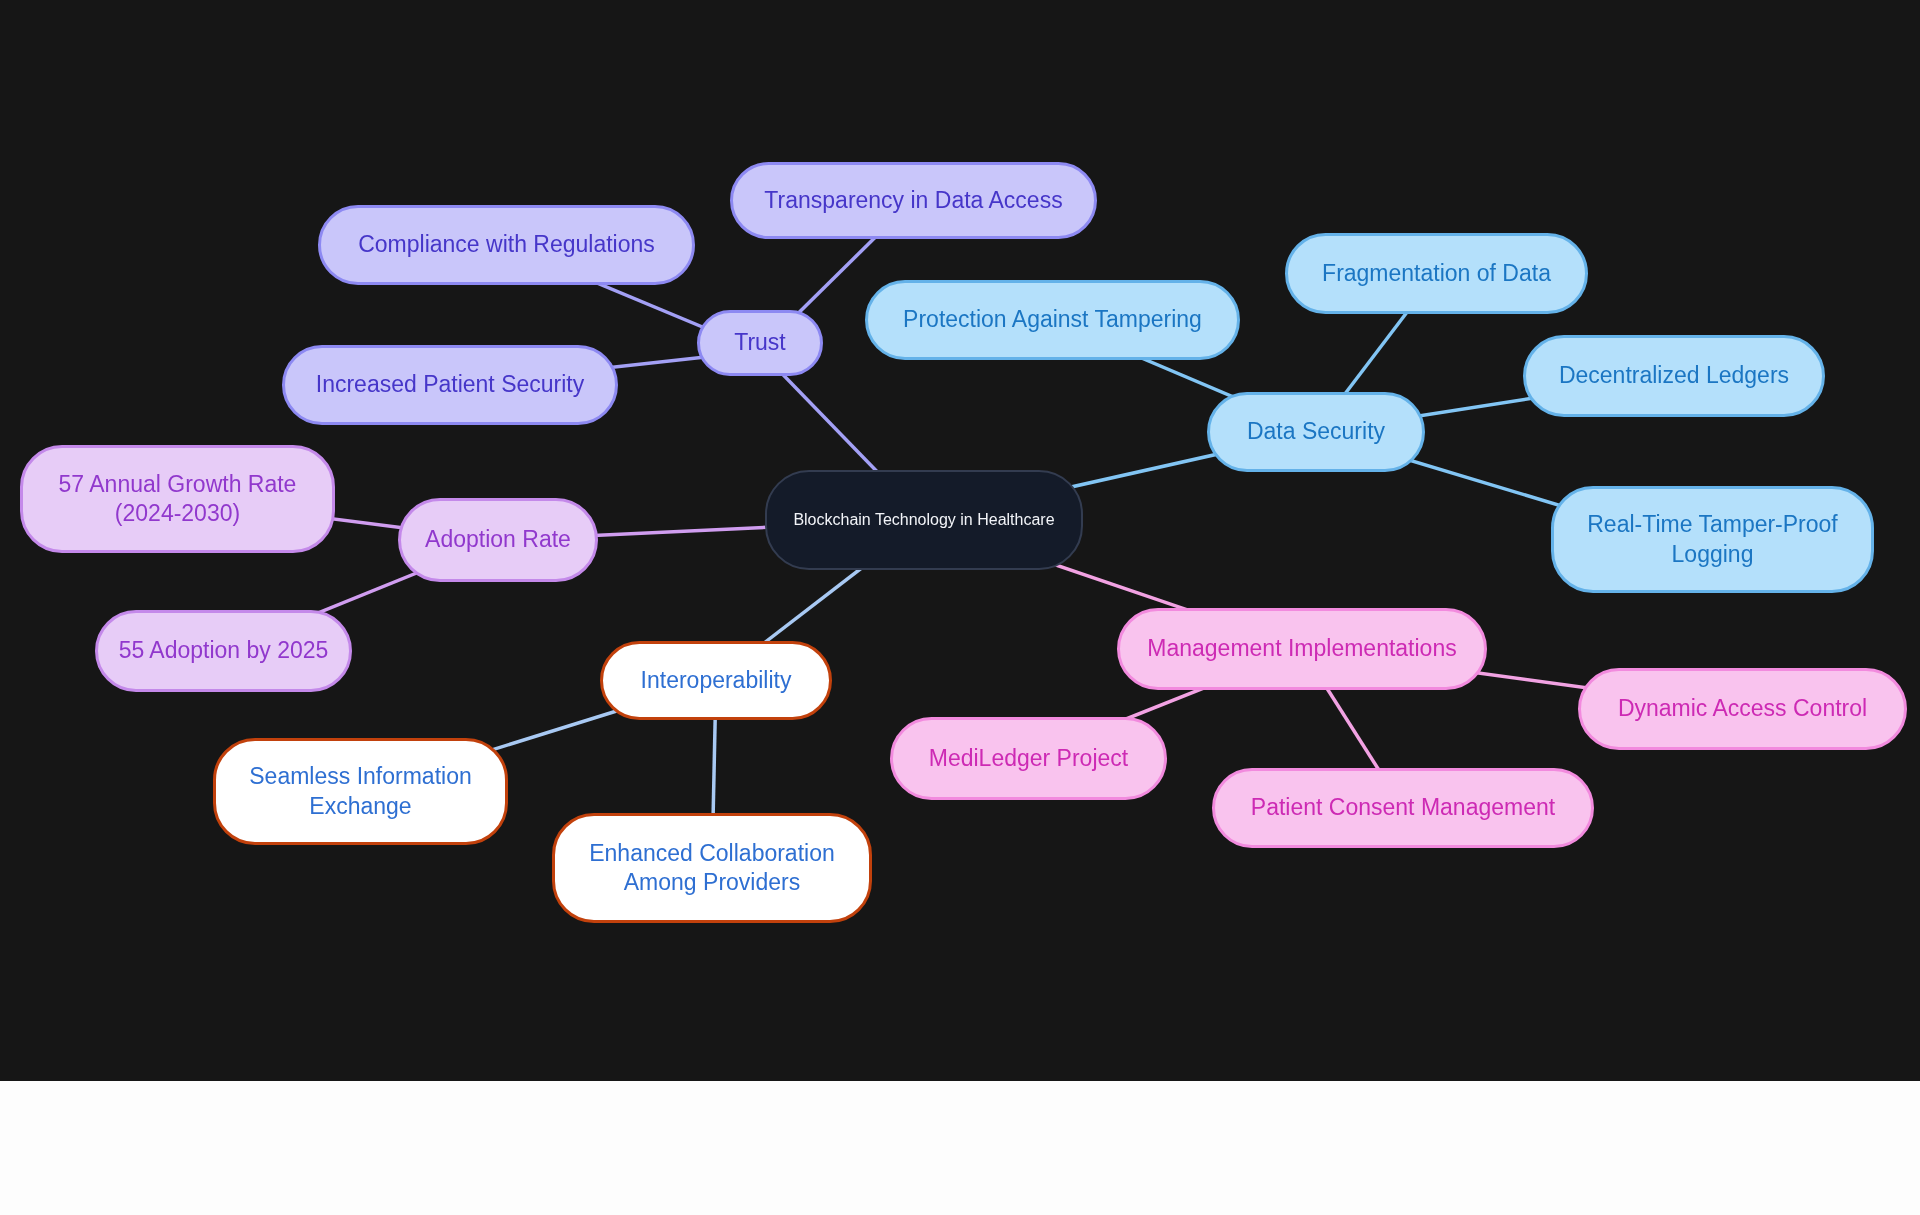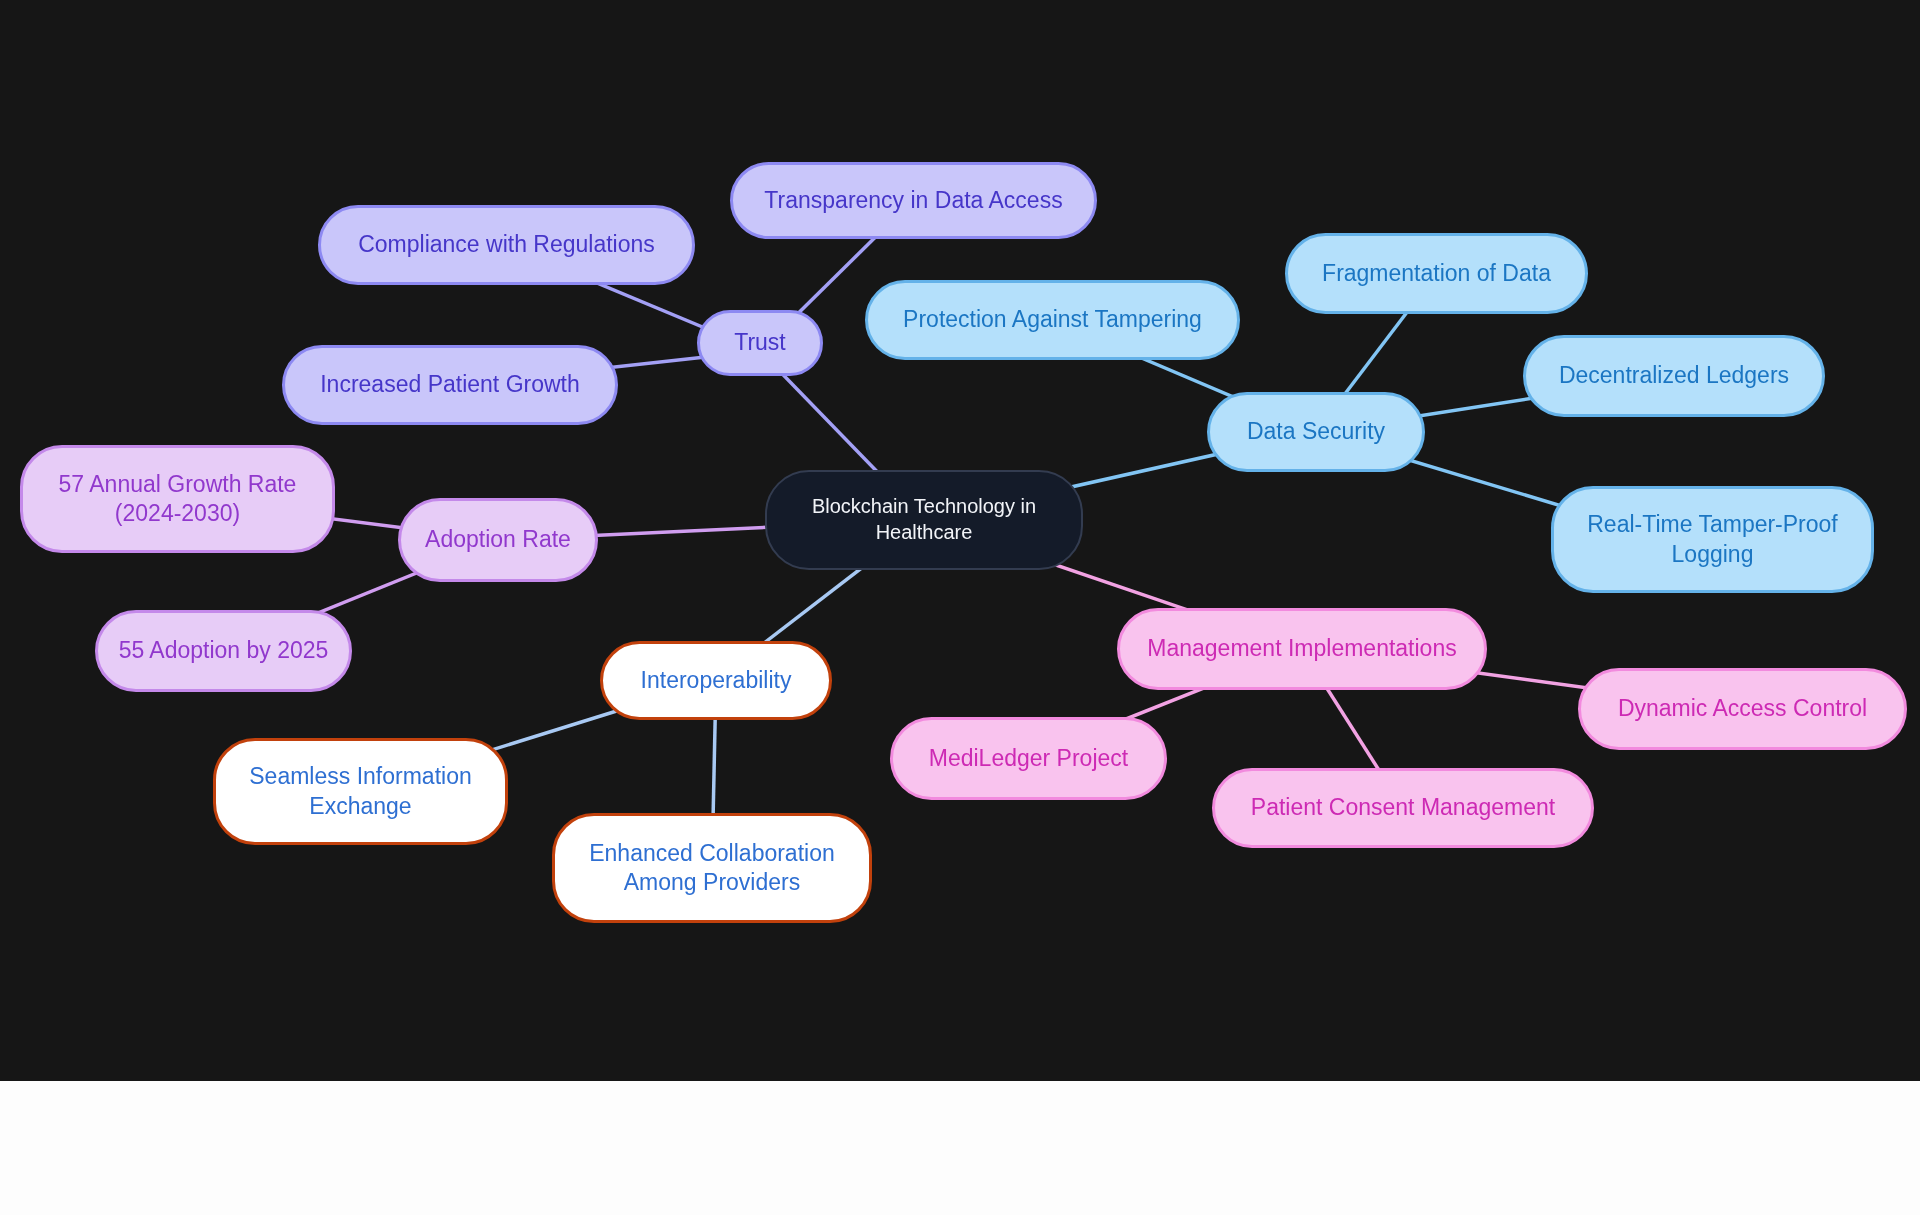--- a/index.html
+++ b/index.html
@@ -29,21 +29,21 @@
     box-sizing:border-box;
     font-size:23px;
     line-height:1.28;
     padding:0 14px;
     cursor:pointer;
   }
   .node-central{
     background:#141b29;
     border:2px solid #333c50;
     color:#f2f4f8;
-    font-size:20px;
+    font-size:16px;
     border-radius:44px;
   }
   .branch-trust{
     background:#c9c6fa;
     border:3px solid #8d89f2;
     color:#4636c9;
   }
   .branch-security{
     background:#b4e0fb;
     border:3px solid #64b2e9;
@@ -112,21 +112,21 @@
   <div class="node branch-trust" style="left:697px;top:310px;width:126px;height:66px;">
     <span>Trust</span>
   </div>
   <div class="node branch-trust" style="left:318px;top:205px;width:377px;height:80px;">
     <span>Compliance with Regulations</span>
   </div>
   <div class="node branch-trust" style="left:730px;top:162px;width:367px;height:77px;">
     <span>Transparency in Data Access</span>
   </div>
   <div class="node branch-trust" style="left:282px;top:345px;width:336px;height:80px;">
-    <span>Increased Patient Growth</span>
+    <span>Increased Patient Security</span>
   </div>
 
   <div class="node branch-security" style="left:1207px;top:392px;width:218px;height:80px;">
     <span>Data Security</span>
   </div>
   <div class="node branch-security" style="left:865px;top:280px;width:375px;height:80px;">
     <span>Protection Against Tampering</span>
   </div>
   <div class="node branch-security" style="left:1285px;top:233px;width:303px;height:81px;">
     <span>Fragmentation of Data</span>

